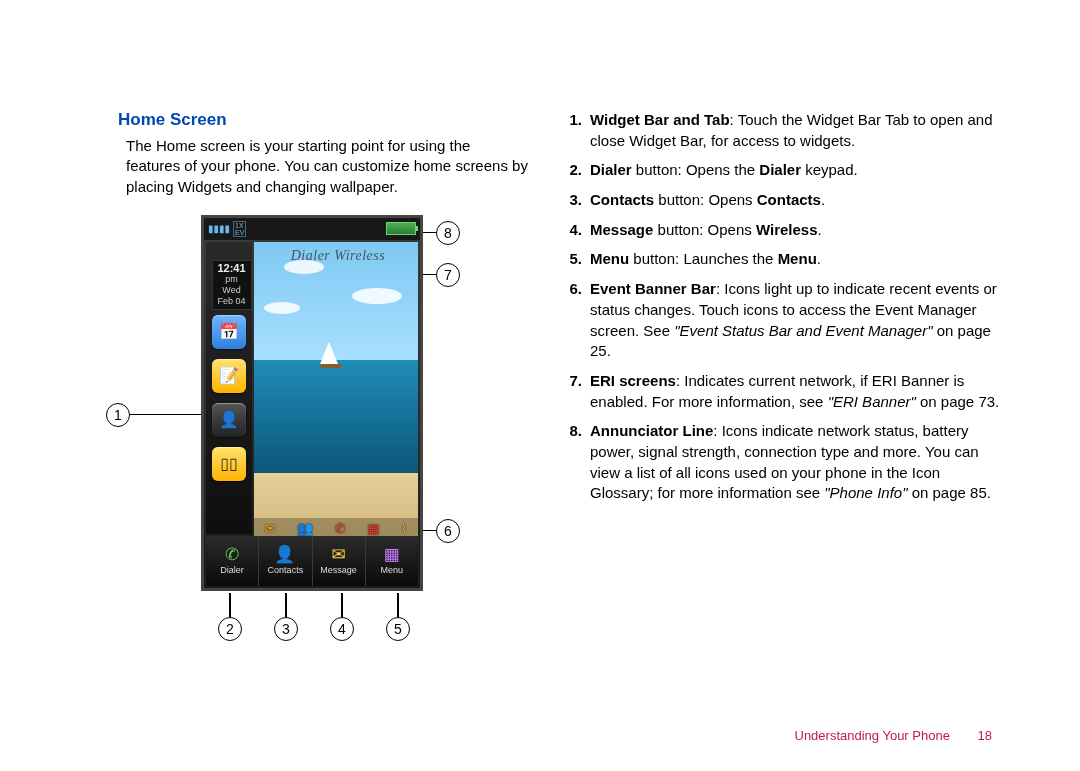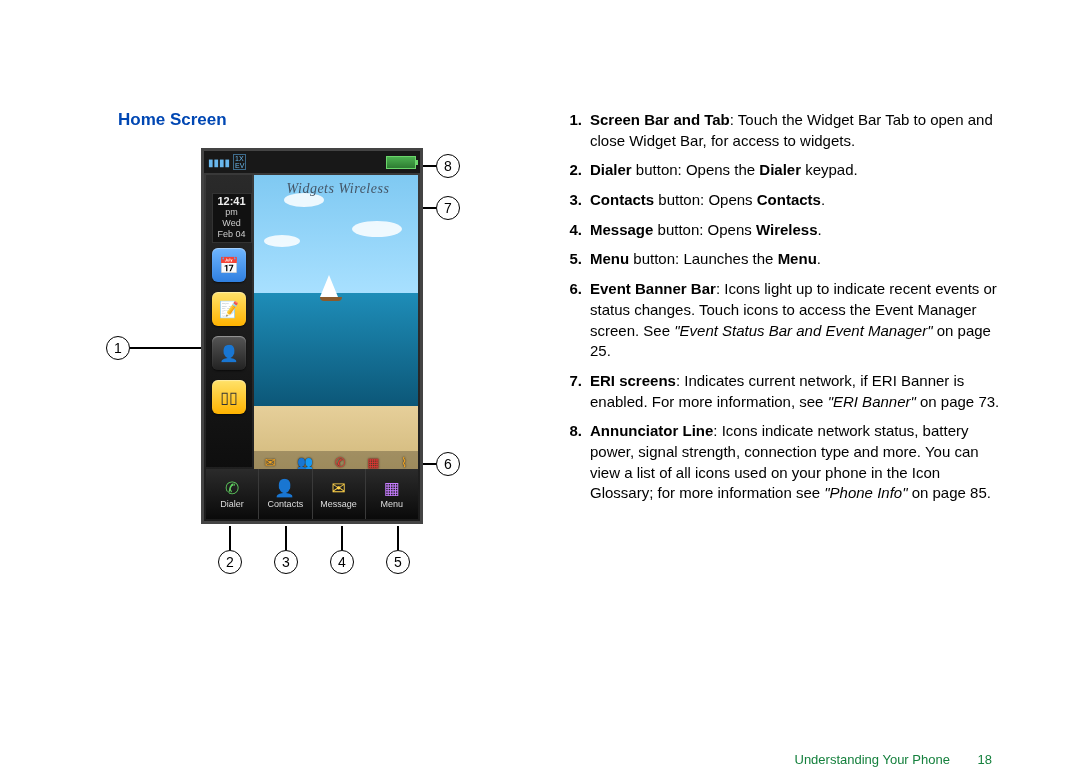--- a/index.html
+++ b/index.html
@@ -151,30 +151,31 @@
   .leadv { position:absolute; background:#000; width:1.5px; }
 
   .list { font-size:15px; line-height:1.38; color:#000; }
   .li { display:flex; margin-bottom:9px; }
   .li .num { font-weight:bold; width:30px; flex-shrink:0; text-align:right; margin-right:8px;}
   .li .txt { flex:1; }
   .b { font-weight: bold; }
   .i { font-style: italic; }
 
   .footer {
-    position:absolute; right: 88px; top: 752px; font-size: 13px; color:#15803d;
+    position:absolute; right: 88px; top: 728px; font-size: 13px; color:#be185d;
   }
   .footer .pn { margin-left: 24px; }
 </style>
 </head>
 <body>
 
 <div class="page">
   <div class="col-left">
     <div class="heading">Home Screen</div>
+    <div class="body-text">The Home screen is your starting point for using the features of your phone.  You can customize home screens by placing Widgets and changing wallpaper.</div>
 
     <div class="diagram-wrap">
 
       <div class="callout" style="left:0;top:190px;">1</div>
       <div class="lead" style="left:24px;top:201px;width:72px;"></div>
 
       <div class="callout" style="left:330px;top:8px;">8</div>
       <div class="lead" style="left:317px;top:19px;width:13px;"></div>
 
       <div class="callout" style="left:330px;top:50px;">7</div>
@@ -203,21 +204,21 @@
           </div>
         </div>
 
         <div class="wallpaper">
           <div class="cloud" style="left:30px;top:18px;width:40px;height:14px;"></div>
           <div class="cloud" style="left:98px;top:46px;width:50px;height:16px;"></div>
           <div class="cloud" style="left:10px;top:60px;width:36px;height:12px;"></div>
           <div class="sailboat"></div>
         </div>
 
-        <div class="eri">Widgets Wireless</div>
+        <div class="eri">Dialer Wireless</div>
 
         <div class="widget-strip">
           <div class="w-clock">
             <div class="clock-box">
               <div class="t">12:41</div>
               <div>pm</div>
               <div>Wed</div>
               <div>Feb 04</div>
             </div>
           </div>
@@ -254,21 +255,21 @@
           </div>
         </div>
       </div>
     </div>
   </div>
 
   <div class="col-right">
     <div class="list" id="list">
         <div class="li">
           <div class="num">1.</div>
-          <div class="txt"><span class="b">Screen Bar and Tab</span>: Touch the Widget Bar Tab to open and close Widget Bar, for access to widgets.</div>
+          <div class="txt"><span class="b">Widget Bar and Tab</span>: Touch the Widget Bar Tab to open and close Widget Bar, for access to widgets.</div>
         </div>
         <div class="li">
           <div class="num">2.</div>
           <div class="txt"><span class="b">Dialer</span> button: Opens the <span class="b">Dialer</span> keypad.</div>
         </div>
         <div class="li">
           <div class="num">3.</div>
           <div class="txt"><span class="b">Contacts</span> button: Opens <span class="b">Contacts</span>.</div>
         </div>
         <div class="li">

